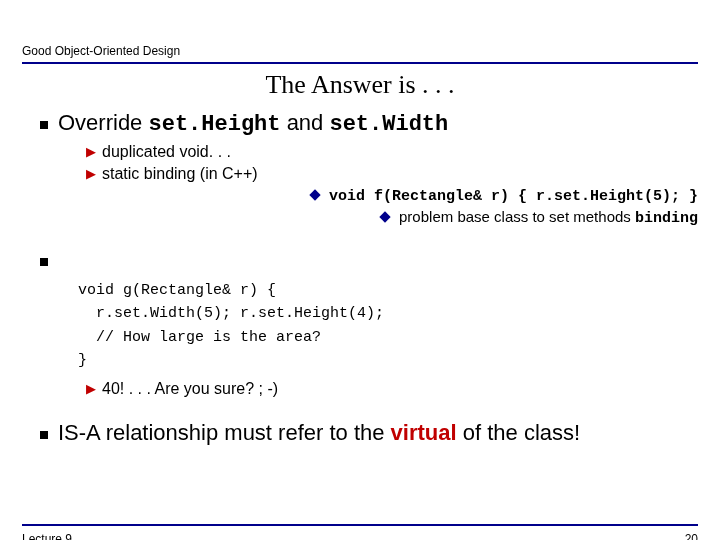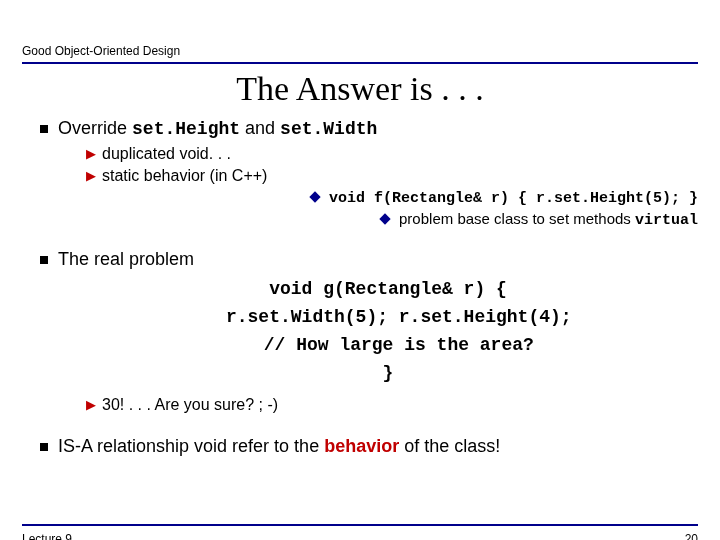--- a/index.html
+++ b/index.html
@@ -23,29 +23,29 @@
     font-size: 12px;
     color: #000;
   }
   .hr-top {
     border: none;
     border-top: 2px solid #00008b;
     margin: 4px 0 6px 0;
   }
   .title {
     text-align: center;
-    font-size: 34px;
+    font-size: 26px;
     color: #000;
     font-weight: normal;
     margin: 0 0 10px 0;
     font-family: "Times New Roman", Times, serif;
   }
   .section {
     margin: 8px 0 6px 18px;
-    font-size: 18px;
+    font-size: 22px;
     font-family: Arial, sans-serif;
   }
   .sq {
     display: inline-block;
     width: 8px;
     height: 8px;
     background: #000;
     margin-right: 10px;
     vertical-align: 1px;
   }
@@ -74,25 +74,24 @@
     margin-right: 10px;
     vertical-align: 1px;
   }
   .mono {
     font-family: "Courier New", Courier, monospace;
     font-weight: bold;
   }
   .codeblock {
     margin: 6px 0 2px 56px;
     font-family: "Courier New", Courier, monospace;
-    font-weight: bold;
-    font-size: 18px;
+    font-weight: normal;
+    font-size: 15px;
     line-height: 1.55;
     white-space: pre;
-    text-align: center;
   }
   .behavior {
     color: #c00000;
     font-weight: bold;
   }
   .footer {
     position: absolute;
     left: 22px;
     right: 22px;
     bottom: 14px;
@@ -127,45 +126,45 @@
   <h1 class="title">The Answer is . . .</h1>
 
   <div class="section">
     <span class="sq"></span><span>Override </span><span class="mono">set.Height</span><span> and </span><span class="mono">set.Width</span>
   </div>
 
   <div class="sub">
     <span class="arrow">▶</span><span>duplicated void. . .</span>
   </div>
   <div class="sub">
-    <span class="arrow">▶</span><span>static behavior (in C++)</span>
+    <span class="arrow">▶</span><span>static binding (in C++)</span>
   </div>
 
   <div class="subsub">
     <span class="diamond"></span><span class="mono">void f(Rectangle&amp; r) { r.set.Height(5); }</span>
   </div>
   <div class="subsub">
-    <span class="diamond"></span><span>problem base class to set methods </span><span class="mono">virtual</span>
+    <span class="diamond"></span><span>problem base class to set methods </span><span class="mono">binding</span>
   </div>
 
   <div class="section" style="margin-top:20px">
-    <span class="sq"></span><span>The real problem</span>
+    <span class="sq"></span>
   </div>
 
   <div class="codeblock">void g(Rectangle&amp; r) {
   r.set.Width(5); r.set.Height(4);
   // How large is the area?
 }</div>
 
   <div class="sub" style="margin-top:8px">
-    <span class="arrow">▶</span><span>30! . . . Are you sure? ; -)</span>
+    <span class="arrow">▶</span><span>40! . . . Are you sure? ; -)</span>
   </div>
 
   <div class="section" style="margin-top:22px">
-    <span class="sq"></span><span>IS-A relationship void refer to the </span><span class="behavior">behavior</span><span> of the class!</span>
+    <span class="sq"></span><span>IS-A relationship must refer to the </span><span class="behavior">virtual</span><span> of the class!</span>
   </div>
 
   <div class="footer">
     <hr class="hr-bot">
     <div class="footer-row">
       <span>Lecture 9</span>
       <span>20</span>
     </div>
     <div class="footer-center">Radu Marinescu</div>
   </div>

